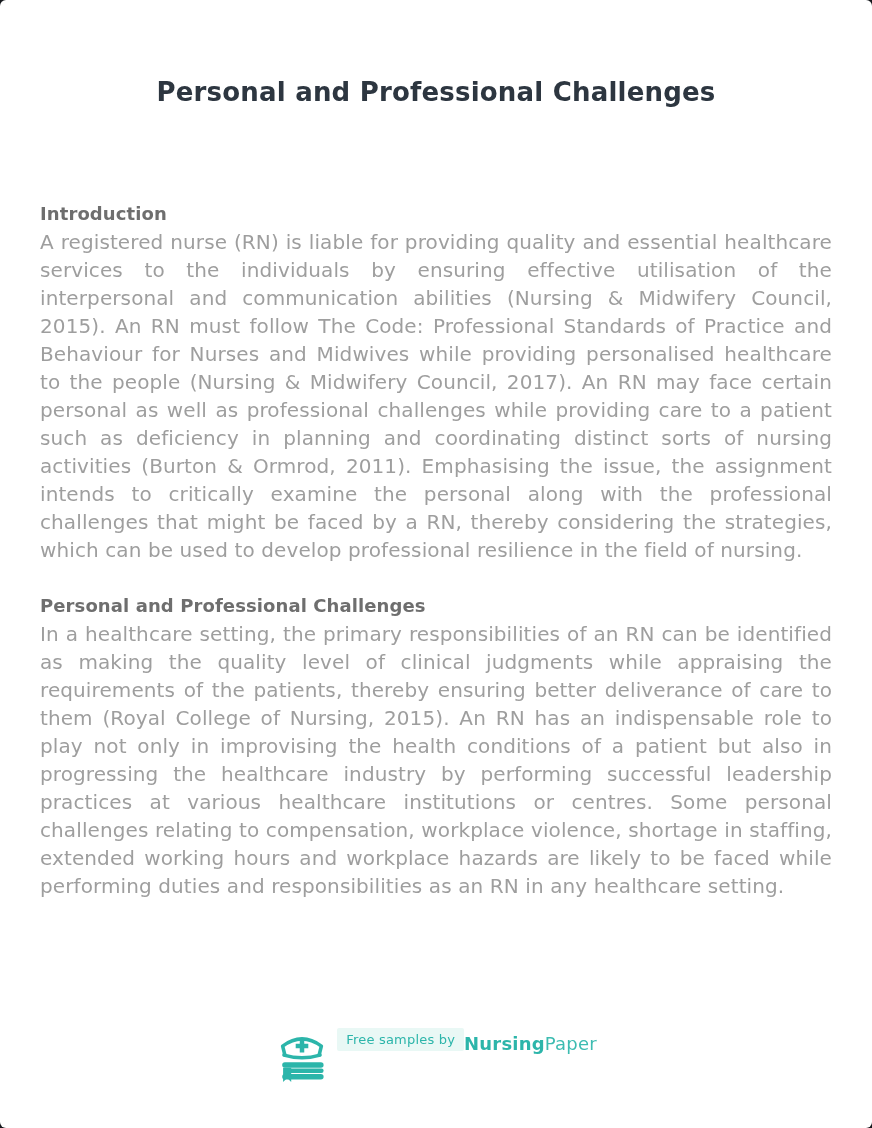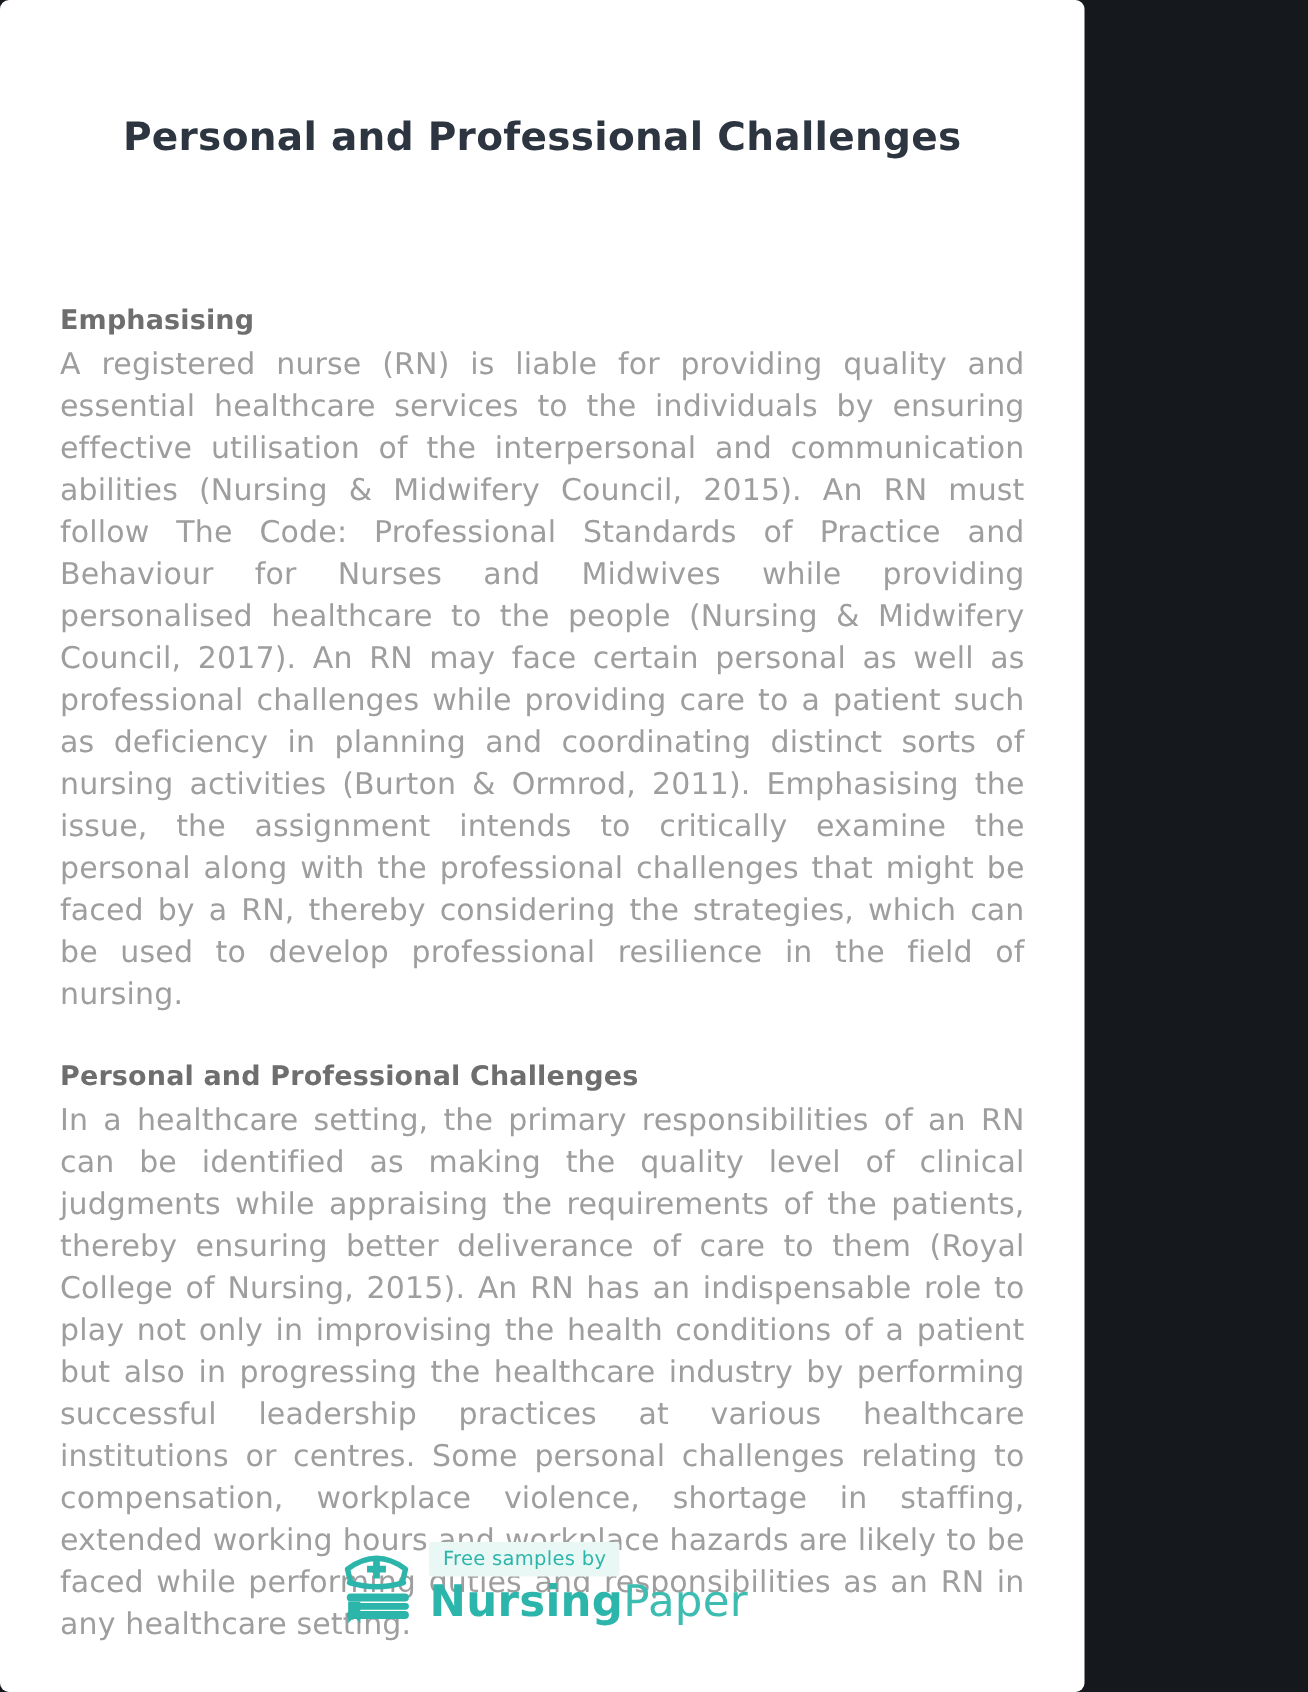--- a/index.html
+++ b/index.html
@@ -1,20 +1,20 @@
 <!DOCTYPE html>
 <html><head>
 <meta charset="utf-8">
 <style>
   * { margin: 0; padding: 0; box-sizing: border-box; }
   html, body { background: #15181c; }
   body { width: 872px; height: 1128px; overflow: hidden; }
 
   .page {
-    width: 723px;
+    width: 872px;
     height: 1128px;
     background: #ffffff;
     border-radius: 6px;
     padding: 72px 40px 0 40px;
     font-family: "DejaVu Sans", "Liberation Sans", sans-serif;
     position: relative;
   }
 
   .doc-title {
     text-align: center;
@@ -47,52 +47,52 @@
     position: absolute;
     left: 0;
     right: 0;
     top: 1028px;
     display: flex;
     justify-content: center;
     align-items: flex-start;
     gap: 8px;
   }
   .brand-icon { width: 54px; height: 56px; flex: 0 0 auto; }
-  .brand-text { display: flex; flex-direction: column; align-items: flex-start; }
+  .brand-text { display: flex; flex-direction: row; align-items: flex-start; }
   .brand-badge {
     display: inline-block;
     background: #e9f8f5;
     color: #2cb5aa;
     font-size: 13px;
     line-height: 15px;
     padding: 4px 9px 4px 9px;
     border-radius: 2px;
     letter-spacing: 0.2px;
   }
   .brand-name {
-    font-size: 29px;
+    font-size: 18px;
     line-height: 30px;
     color: #2cb5aa;
     margin-top: 1px;
     letter-spacing: 0.2px;
   }
   .brand-name .bold { font-weight: bold; }
   .brand-name .light { font-weight: normal; color: #3dbcb1; }
 </style>
 </head>
 <body>
 
 <div class="page">
 
   <div class="doc-title">
     <div>Personal and Professional Challenges</div>
   </div>
 
   <div>
-    <div class="section-heading first">Emphasising</div>
+    <div class="section-heading first">Introduction</div>
     <div class="section-body">A registered nurse (RN) is liable for providing quality and essential healthcare services to the individuals by ensuring effective utilisation of the interpersonal and communication abilities (Nursing &amp; Midwifery Council, 2015). An RN must follow The Code: Professional Standards of Practice and Behaviour for Nurses and Midwives while providing personalised healthcare to the people (Nursing &amp; Midwifery Council, 2017). An RN may face certain personal as well as professional challenges while providing care to a patient such as deficiency in planning and coordinating distinct sorts of nursing activities (Burton &amp; Ormrod, 2011). Emphasising the issue, the assignment intends to critically examine the personal along with the professional challenges that might be faced by a RN, thereby considering the strategies, which can be used to develop professional resilience in the field of nursing.</div>
   </div>
 
   <div>
     <div class="section-heading next">Personal and Professional Challenges</div>
     <div class="section-body">In a healthcare setting, the primary responsibilities of an RN can be identified as making the quality level of clinical judgments while appraising the requirements of the patients, thereby ensuring better deliverance of care to them (Royal College of Nursing, 2015). An RN has an indispensable role to play not only in improvising the health conditions of a patient but also in progressing the healthcare industry by performing successful leadership practices at various healthcare institutions or centres. Some personal challenges relating to compensation, workplace violence, shortage in staffing, extended working hours and workplace hazards are likely to be faced while performing duties and responsibilities as an RN in any healthcare setting.</div>
   </div>
 
   <div class="footer-brand">
     <svg class="brand-icon" viewBox="0 0 60 62" fill="none" xmlns="http://www.w3.org/2000/svg">

